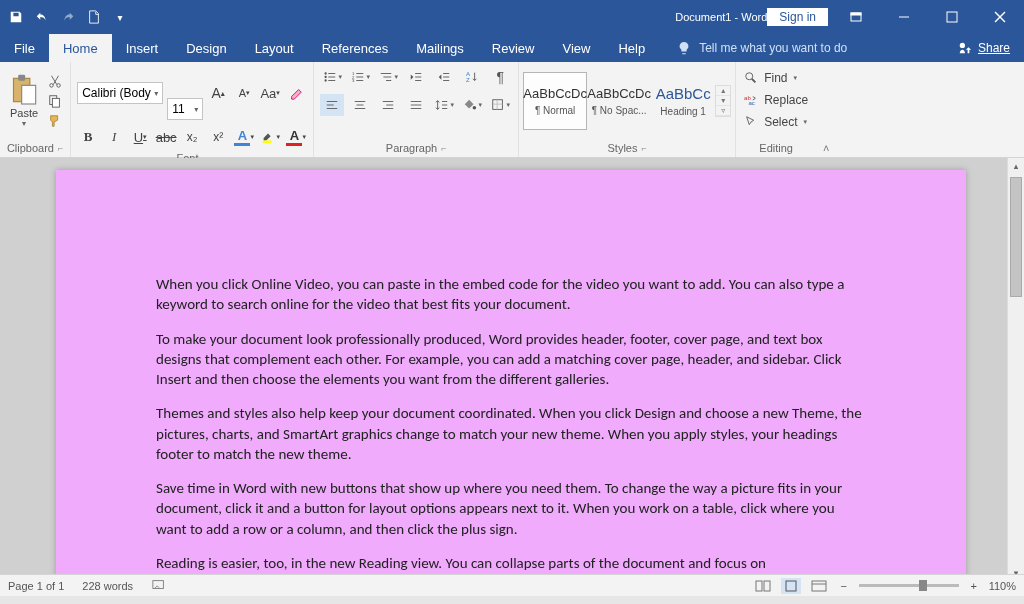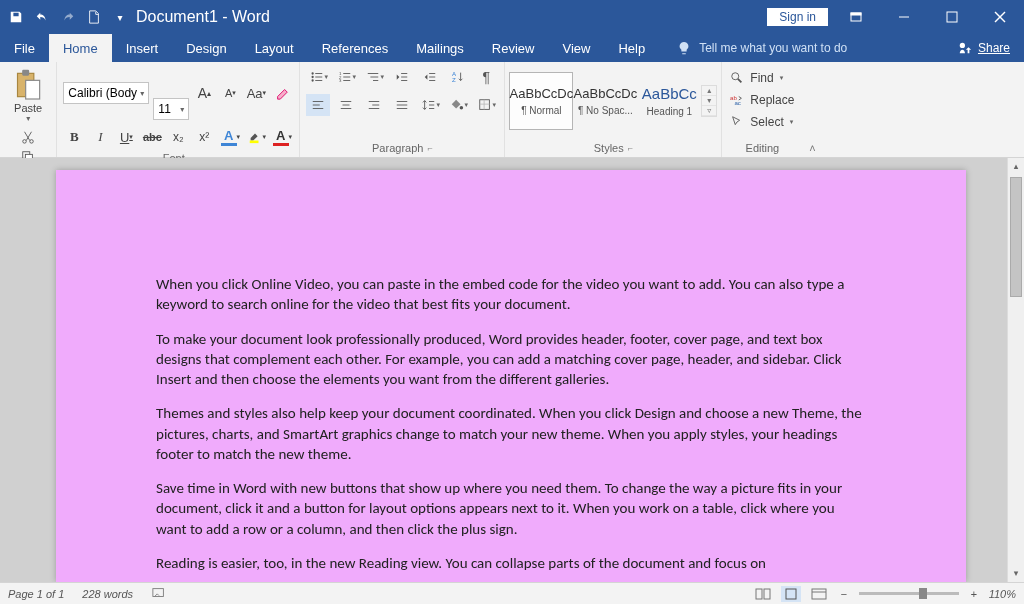--- a/index.html
+++ b/index.html
@@ -3,21 +3,21 @@
 <meta charset="utf-8">
 <style>
 * { margin: 0; padding: 0; box-sizing: border-box; font-family: "Segoe UI", Tahoma, sans-serif; }
 body { width: 1024px; height: 604px; background: #e6e6e6; overflow: hidden; position: relative; }
 
 
 .titlebar { height: 34px; background: #2b579a; display: flex; align-items: center; color: #fff; font-size: 12px; }
 .qat { display: flex; align-items: center; gap: 6px; padding: 0 6px; }
 .qat-btn { width: 20px; height: 20px; display: flex; align-items: center; justify-content: center; cursor: pointer; }
 .qat-btn svg { fill: #fff; }
-.title-center { flex: 1; text-align: left; font-size: 16px; }
+.title-center { flex: 1; text-align: right; font-size: 11px; }
 .title-right { display: flex; align-items: center; gap: 8px; padding-right: 4px; }
 .signin { background: #fff; color: #2b579a; padding: 2px 12px; font-size: 12px; cursor: pointer; }
 .win-btn { width: 40px; height: 28px; display: flex; align-items: center; justify-content: center; cursor: pointer; }
 .win-btn svg { stroke: #fff; fill: none; }
 
 
 .tabs-row { height: 28px; background: #2b579a; display: flex; align-items: stretch; color: #fff; font-size: 13px; }
 .tab { padding: 0 14px; display: flex; align-items: center; cursor: pointer; }
 .tab.file { padding: 0 14px; }
 .tab.active { background: #f3f3f3; color: #2b579a; }
@@ -26,39 +26,39 @@
 .share { display: flex; align-items: center; gap: 6px; padding: 0 14px; cursor: pointer; font-size: 12px; text-decoration: underline; }
 
 
 .ribbon { height: 96px; background: #f3f3f3; border-bottom: 1px solid #d4d4d4; display: flex; }
 .group { border-right: 1px solid #e1e1e1; display: flex; flex-direction: column; }
 .group-body { flex: 1; display: flex; align-items: center; padding: 4px 6px; }
 .group-label { height: 18px; font-size: 11px; color: #666; text-align: center; display: flex; align-items: center; justify-content: center; gap: 4px; }
 .dlg { font-size: 9px; color: #888; cursor: pointer; }
 
 
-.clipboard .group-body { flex-direction: column; gap: 4px; }
+.clipboard .group-body { gap: 4px; }
 .paste-btn { display: flex; flex-direction: column; align-items: center; cursor: pointer; padding: 2px 4px; }
 .paste-btn .lbl { font-size: 11px; color: #444; }
 .paste-icon { width: 28px; height: 34px; }
 .clip-small { display: flex; flex-direction: column; gap: 4px; }
 .small-icon { width: 18px; height: 16px; cursor: pointer; display: flex; align-items: center; justify-content: center; }
 
 
 .font .group-body { flex-direction: column; gap: 6px; align-items: flex-start; }
 .font-row { display: flex; align-items: center; gap: 4px; }
 .font-combo { border: 1px solid #c4c4c4; background: #fff; font-size: 12px; padding: 1px 4px; height: 22px; display: flex; align-items: center; }
 .font-combo.name { width: 86px; }
 .font-combo.size { width: 36px; margin-top: 32px; }
 .font-combo .dd { margin-left: auto; font-size: 8px; color: #666; }
 .rbtn { width: 22px; height: 22px; display: flex; align-items: center; justify-content: center; cursor: pointer; font-size: 13px; color: #444; }
 .rbtn.b { font-weight: bold; font-family: "Times New Roman", serif; }
 .rbtn.i { font-style: italic; font-family: "Times New Roman", serif; }
 .rbtn.u { text-decoration: underline; font-family: "Times New Roman", serif; }
-.rbtn.strike { text-decoration: line-through; font-size: 11px; font-weight: bold; }
+.rbtn.strike { text-decoration: line-through; font-size: 13px; }
 .rbtn.sub { font-size: 12px; }
 .rbtn.sup { font-size: 12px; }
 .color-under { border-bottom: 3px solid; padding-bottom: 0; width: 16px; text-align: center; }
 
 
 .paragraph .group-body { flex-direction: column; gap: 6px; align-items: flex-start; }
 .pbtn { width: 24px; height: 22px; display: flex; align-items: center; justify-content: center; cursor: pointer; }
 
 
 .styles .group-body { gap: 0; padding: 4px; }
@@ -81,21 +81,21 @@
 
 .doc-area { position: absolute; top: 158px; bottom: 22px; left: 0; right: 0; background: #d0d0d0; overflow: hidden; }
 .page-wrap { position: absolute; left: 56px; right: 58px; top: 12px; bottom: 0; background: #f0abfc; box-shadow: 0 0 6px rgba(0,0,0,0.25); padding: 104px 100px 20px 100px; overflow: hidden; }
 .page-wrap p { font-family: Calibri, sans-serif; font-size: 15px; color: #222; margin-bottom: 14px; line-height: 1.35; }
 .scroll-v { position: absolute; right: 0; top: 0; bottom: 0; width: 17px; background: #f0f0f0; border-left: 1px solid #dcdcdc; display: flex; flex-direction: column; }
 .scroll-v .arr { height: 17px; font-size: 9px; color: #666; text-align: center; line-height: 17px; cursor: pointer; }
 .scroll-v .track { flex: 1; position: relative; }
 .scroll-v .thumb { position: absolute; left: 2px; right: 2px; top: 2px; height: 120px; background: #c4c4c4; border: 1px solid #aaa; cursor: pointer; }
 
 
-.statusbar { position: absolute; bottom: 0; left: 0; right: 0; height: 22px; background: #f3f3f3; border-top: 1px solid #d4d4d4; display: flex; align-items: center; font-size: 11px; color: #555; padding: 0 8px; gap: 18px; font-style: italic; }
+.statusbar { position: absolute; bottom: 8px; left: 0; right: 0; height: 22px; background: #f3f3f3; border-top: 1px solid #d4d4d4; display: flex; align-items: center; font-size: 11px; color: #555; padding: 0 8px; gap: 18px; }
 .status-right { margin-left: auto; display: flex; align-items: center; gap: 8px; }
 .view-btn { width: 20px; height: 16px; cursor: pointer; display: flex; align-items: center; justify-content: center; }
 .zoom-slider { width: 100px; height: 3px; background: #bbb; position: relative; }
 .zoom-slider .knob { position: absolute; left: 60%; top: -4px; width: 8px; height: 11px; background: #888; cursor: pointer; }
 .zoom-minus, .zoom-plus { cursor: pointer; width: 14px; text-align: center; }
 </style>
 </head>
 <body>
 
 <div class="titlebar">

